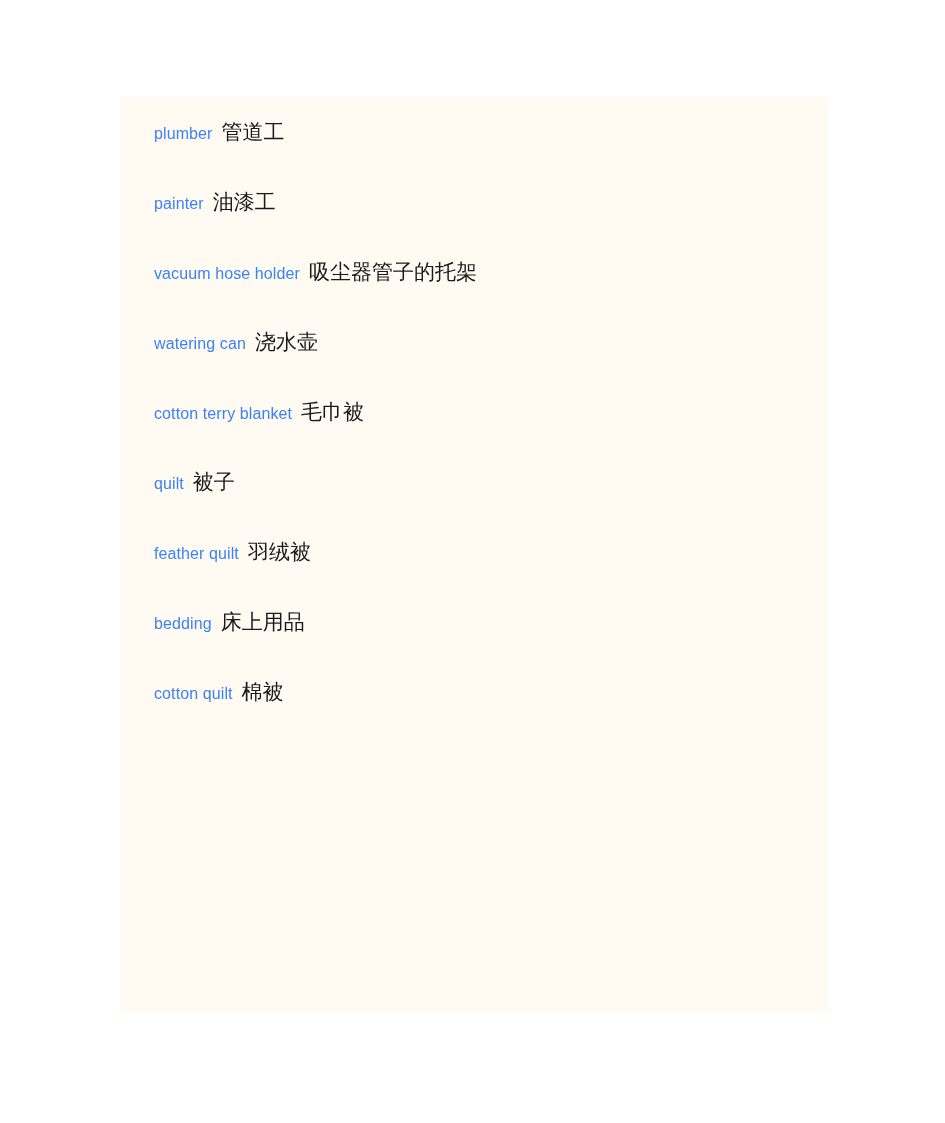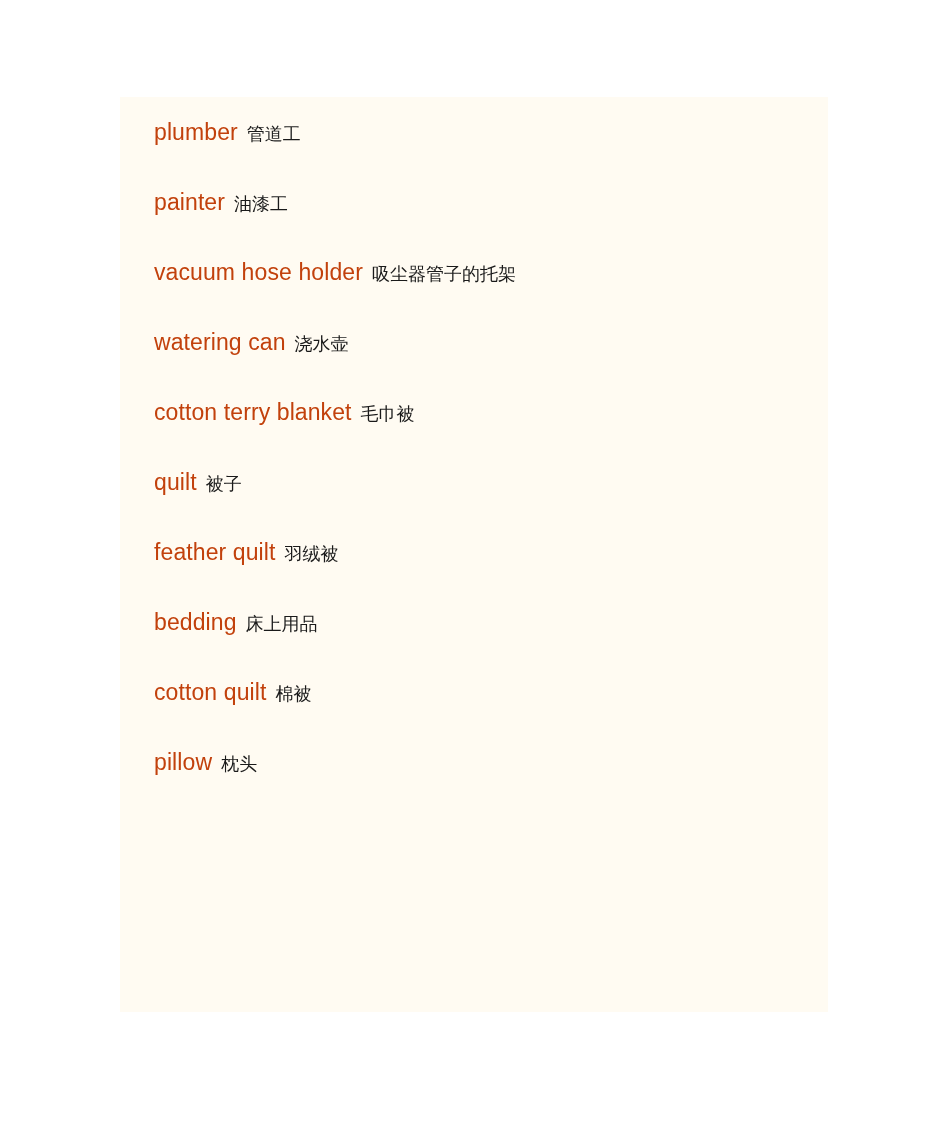--- a/index.html
+++ b/index.html
@@ -32,28 +32,28 @@
   .vocab-row {
     height: 70px;
     line-height: 70px;
     padding-left: 34px;
     white-space: nowrap;
     font-size: 17px;
     color: #1a1a1a;
   }
   .term-en {
     font-family: "Liberation Sans", "DejaVu Sans", sans-serif;
-    font-size: 23px;
-    color: #c2410c;
+    font-size: 16px;
+    color: #3b82f6;
     letter-spacing: 0.1px;
     margin-top: 46px;
   }
   .term-zh {
     font-family: "DejaVu Sans", "Liberation Sans", sans-serif;
-    font-size: 18px;
+    font-size: 21px;
     color: #1a1a1a;
     margin-left: 9px;
     margin-top: 40px;
   }
 </style>
 </head>
 <body>
 
 <div id="vocab-panel">
   <ul class="vocab-list">
@@ -77,17 +77,14 @@
     </li>
     <li class="vocab-row">
       <span class="term-en">feather quilt</span><span class="term-zh">羽绒被</span>
     </li>
     <li class="vocab-row">
       <span class="term-en">bedding</span><span class="term-zh">床上用品</span>
     </li>
     <li class="vocab-row">
       <span class="term-en">cotton quilt</span><span class="term-zh">棉被</span>
     </li>
-    <li class="vocab-row">
-      <span class="term-en">pillow</span><span class="term-zh">枕头</span>
-    </li>
   </ul>
 </div>
 
 </body></html>

